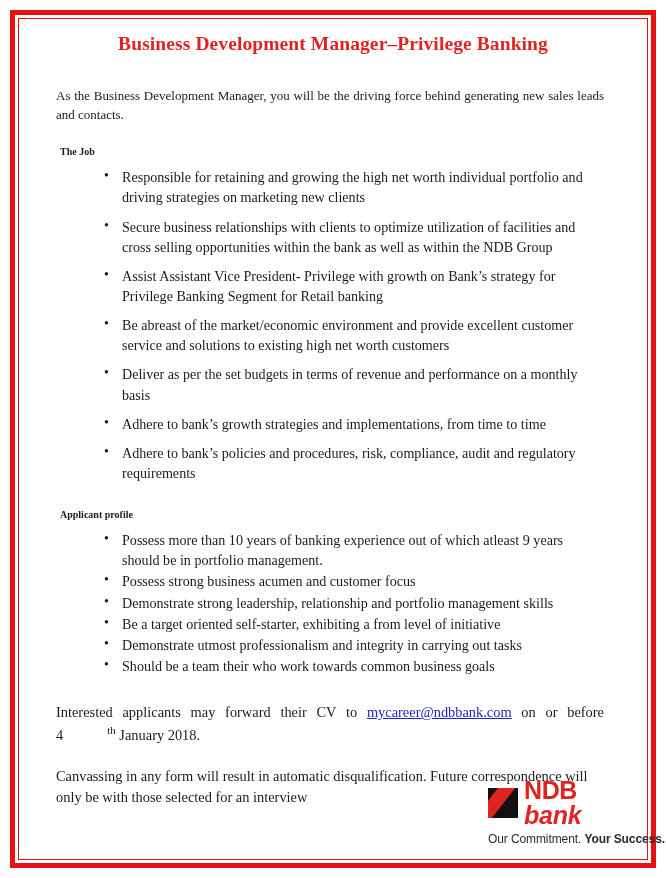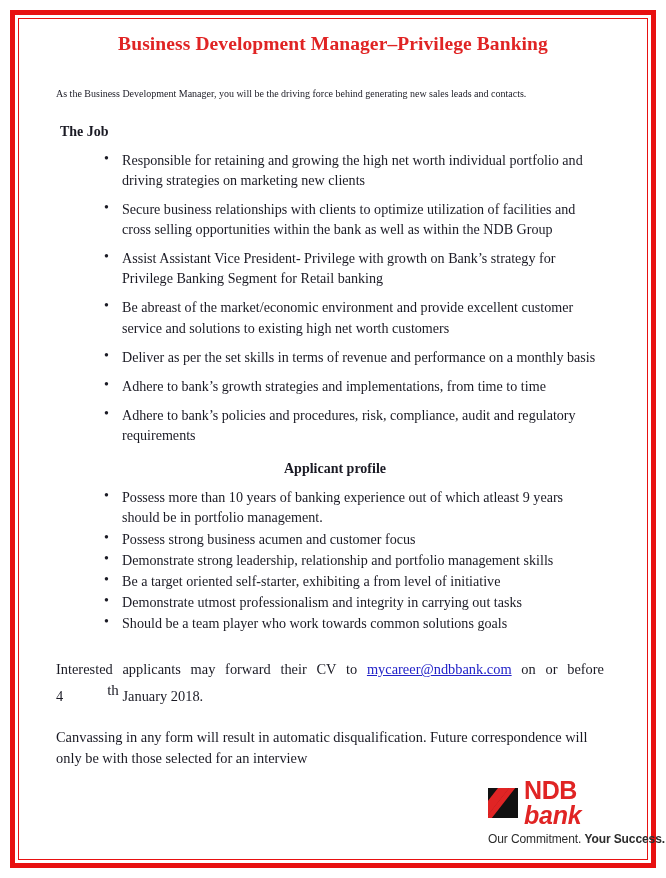--- a/index.html
+++ b/index.html
@@ -53,34 +53,33 @@
     text-align: center;
     color: #e02424;
     font-weight: bold;
     font-size: 19.5px;
     letter-spacing: 0.1px;
     margin: 8px 0 0 0;
     line-height: 1.2;
   }
   .intro {
     margin: 32px 0 0 0;
-    font-size: 10px;
+    font-size: 13px;
     line-height: 1.42;
     text-align: justify;
     padding-right: 6px;
   }
   .section-heading {
     font-weight: bold;
-    font-size: 14px;
+    font-size: 10px;
     margin: 22px 0 0 0;
     padding-left: 4px;
   }
   .section-heading.tight {
-    margin-top: 16px;
-    text-align: center;
+    margin-top: 26px;
   }
   ul.bullets {
     list-style: none;
     margin: 10px 0 0 0;
     padding: 0 6px 0 48px;
   }
   ul.bullets li {
     position: relative;
     font-size: 14.1px;
     line-height: 1.43;
@@ -107,21 +106,21 @@
   }
   .apply-para.second {
     margin-top: 20px;
     text-align: left;
   }
   a.email-link {
     color: #2222c8;
     text-decoration: underline;
   }
   sup {
-    font-size: 15px;
+    font-size: 11px;
     vertical-align: super;
     padding-left: 44px;
   }
   
   .logo {
     position: absolute;
     right: 28px;
     bottom: 32px;
     width: 150px;
   }
@@ -195,34 +194,34 @@
 
     <p class="intro">As the Business Development Manager, you will be the driving force behind generating new sales leads and contacts.</p>
 
     <h2 class="section-heading">The Job</h2>
 
     <ul class="bullets">
       <li>Responsible for retaining and growing the high net worth individual portfolio and driving strategies on marketing new clients</li>
       <li>Secure business relationships with clients to optimize utilization of facilities and cross selling opportunities within the bank as well as within the NDB Group</li>
       <li>Assist Assistant Vice President- Privilege with growth on  Bank’s strategy for Privilege Banking Segment for Retail banking</li>
       <li>Be abreast of the market/economic environment and provide excellent customer service and solutions to existing high net worth customers</li>
-      <li>Deliver as per the set skills in terms of revenue and performance on a monthly basis</li>
+      <li>Deliver as per the set budgets in terms of revenue and performance on a monthly basis</li>
       <li>Adhere to bank’s growth strategies and implementations, from time to time</li>
       <li>Adhere to bank’s policies and procedures, risk, compliance, audit and regulatory requirements</li>
     </ul>
 
     <h2 class="section-heading tight">Applicant profile</h2>
 
     <ul class="bullets compact">
       <li>Possess more than 10 years of banking experience out of which atleast 9 years should be in portfolio management.</li>
       <li>Possess strong business acumen and customer focus</li>
       <li>Demonstrate strong leadership, relationship and portfolio management skills</li>
       <li>Be a target oriented self-starter, exhibiting a from level of initiative</li>
       <li>Demonstrate utmost professionalism and integrity in carrying out tasks</li>
-      <li>Should be a team player who work towards common solutions goals</li>
+      <li>Should be a team their who work towards common business goals</li>
     </ul>
 
     <p class="apply-para"><span>Interested applicants may forward their CV to </span><a class="email-link" href="#">mycareer@ndbbank.com</a><span> on or before </span><span>4</span><sup>th</sup><span> January 2018.</span></p>
 
     <p class="apply-para second">Canvassing in any form will result in automatic disqualification. Future correspondence will only be with those selected for an interview</p>
 
   </div>
 
   <div class="logo">
     <div class="logo-row">

